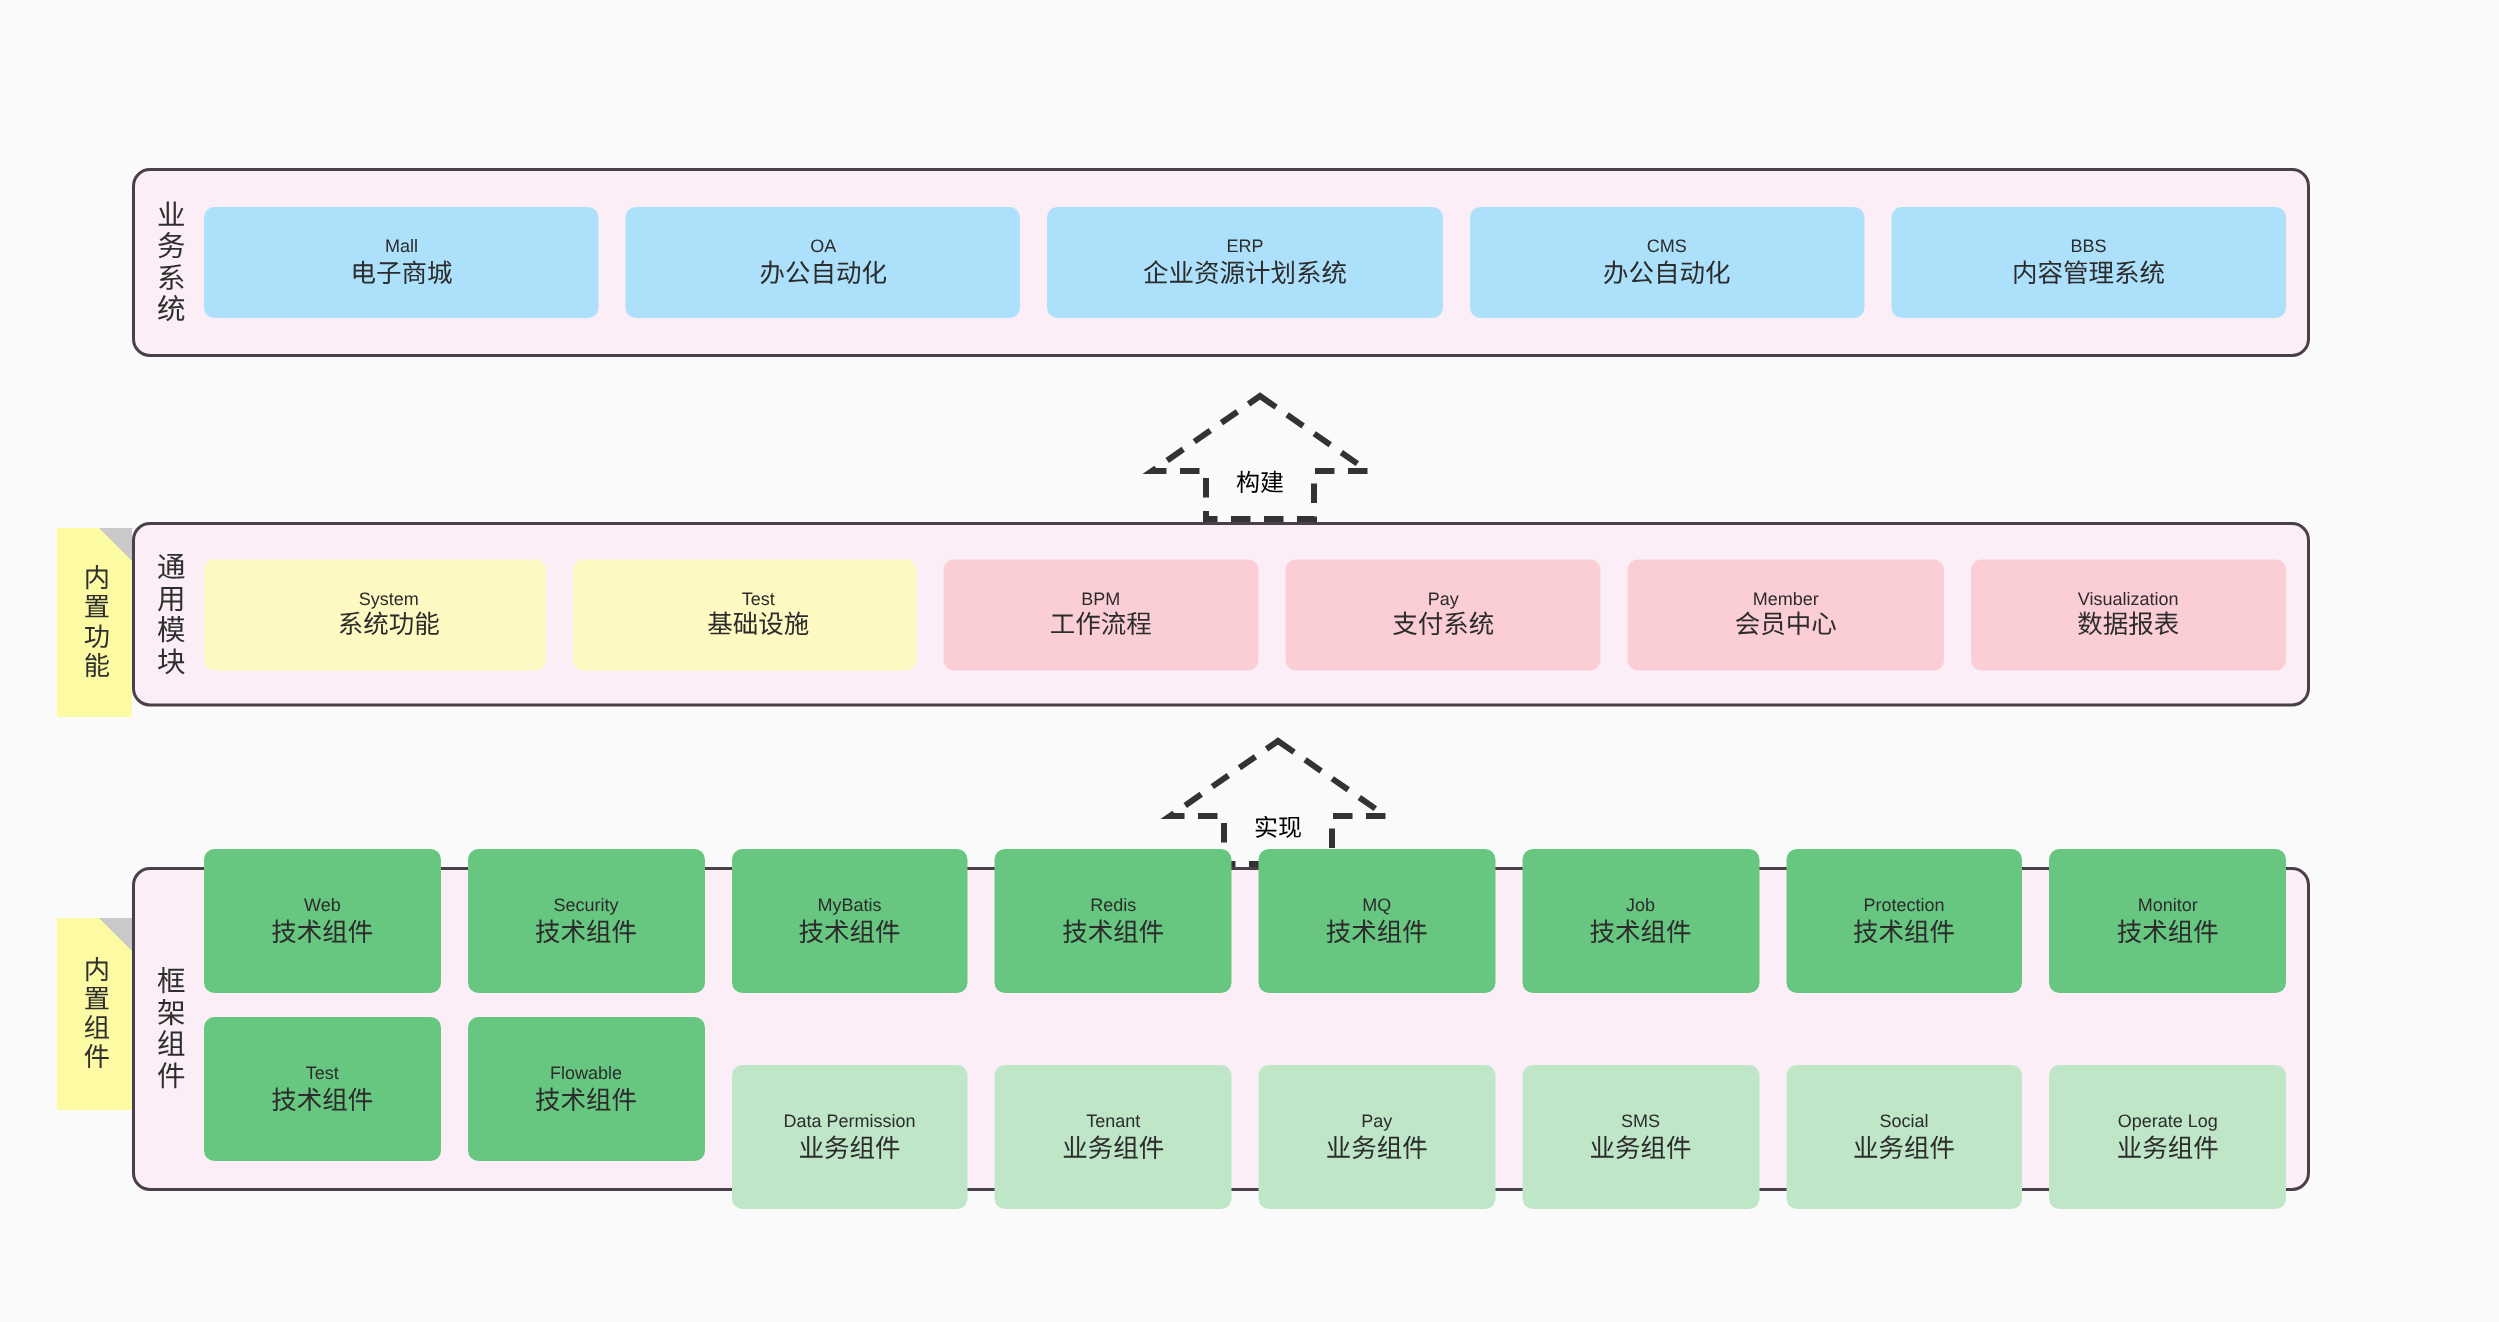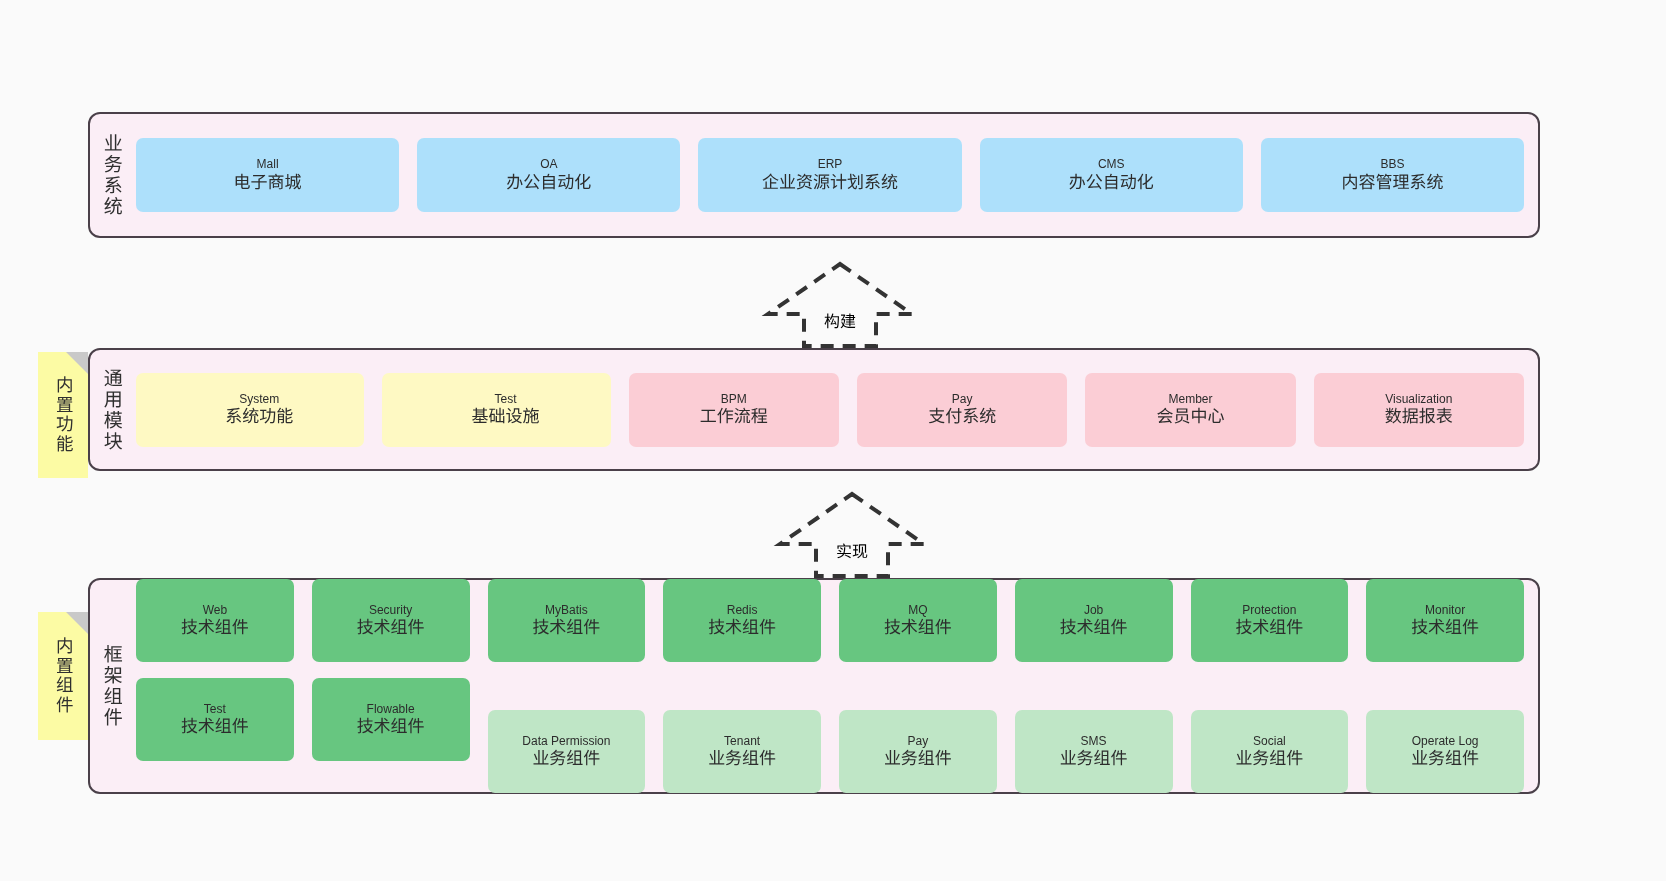--- a/index.html
+++ b/index.html
@@ -82,21 +82,21 @@
   .c-green       { background: #67c680; }
   .c-green-light { background: #bfe6c6; margin-top: 32px; }
 
   
   #layer-business  { left: 88px;  top: 112px; width: 1452px; height: 126px; }
   #layer-common    { left: 88px;  top: 348px; width: 1452px; height: 123px; }
   #layer-framework { left: 88px;  top: 578px; width: 1452px; height: 216px; }
 
   #layer-business  .cell,
   #layer-common    .cell { height: 74px; }
-  #layer-framework .cell { height: 83px; }
+  #layer-framework .cell { height: 96px; }
 
   
   .sticky {
     position: absolute;
     width: 50px;
     background: #fcfba4;
     display: flex;
     align-items: center;
     justify-content: center;
     font-size: 17.5px;

